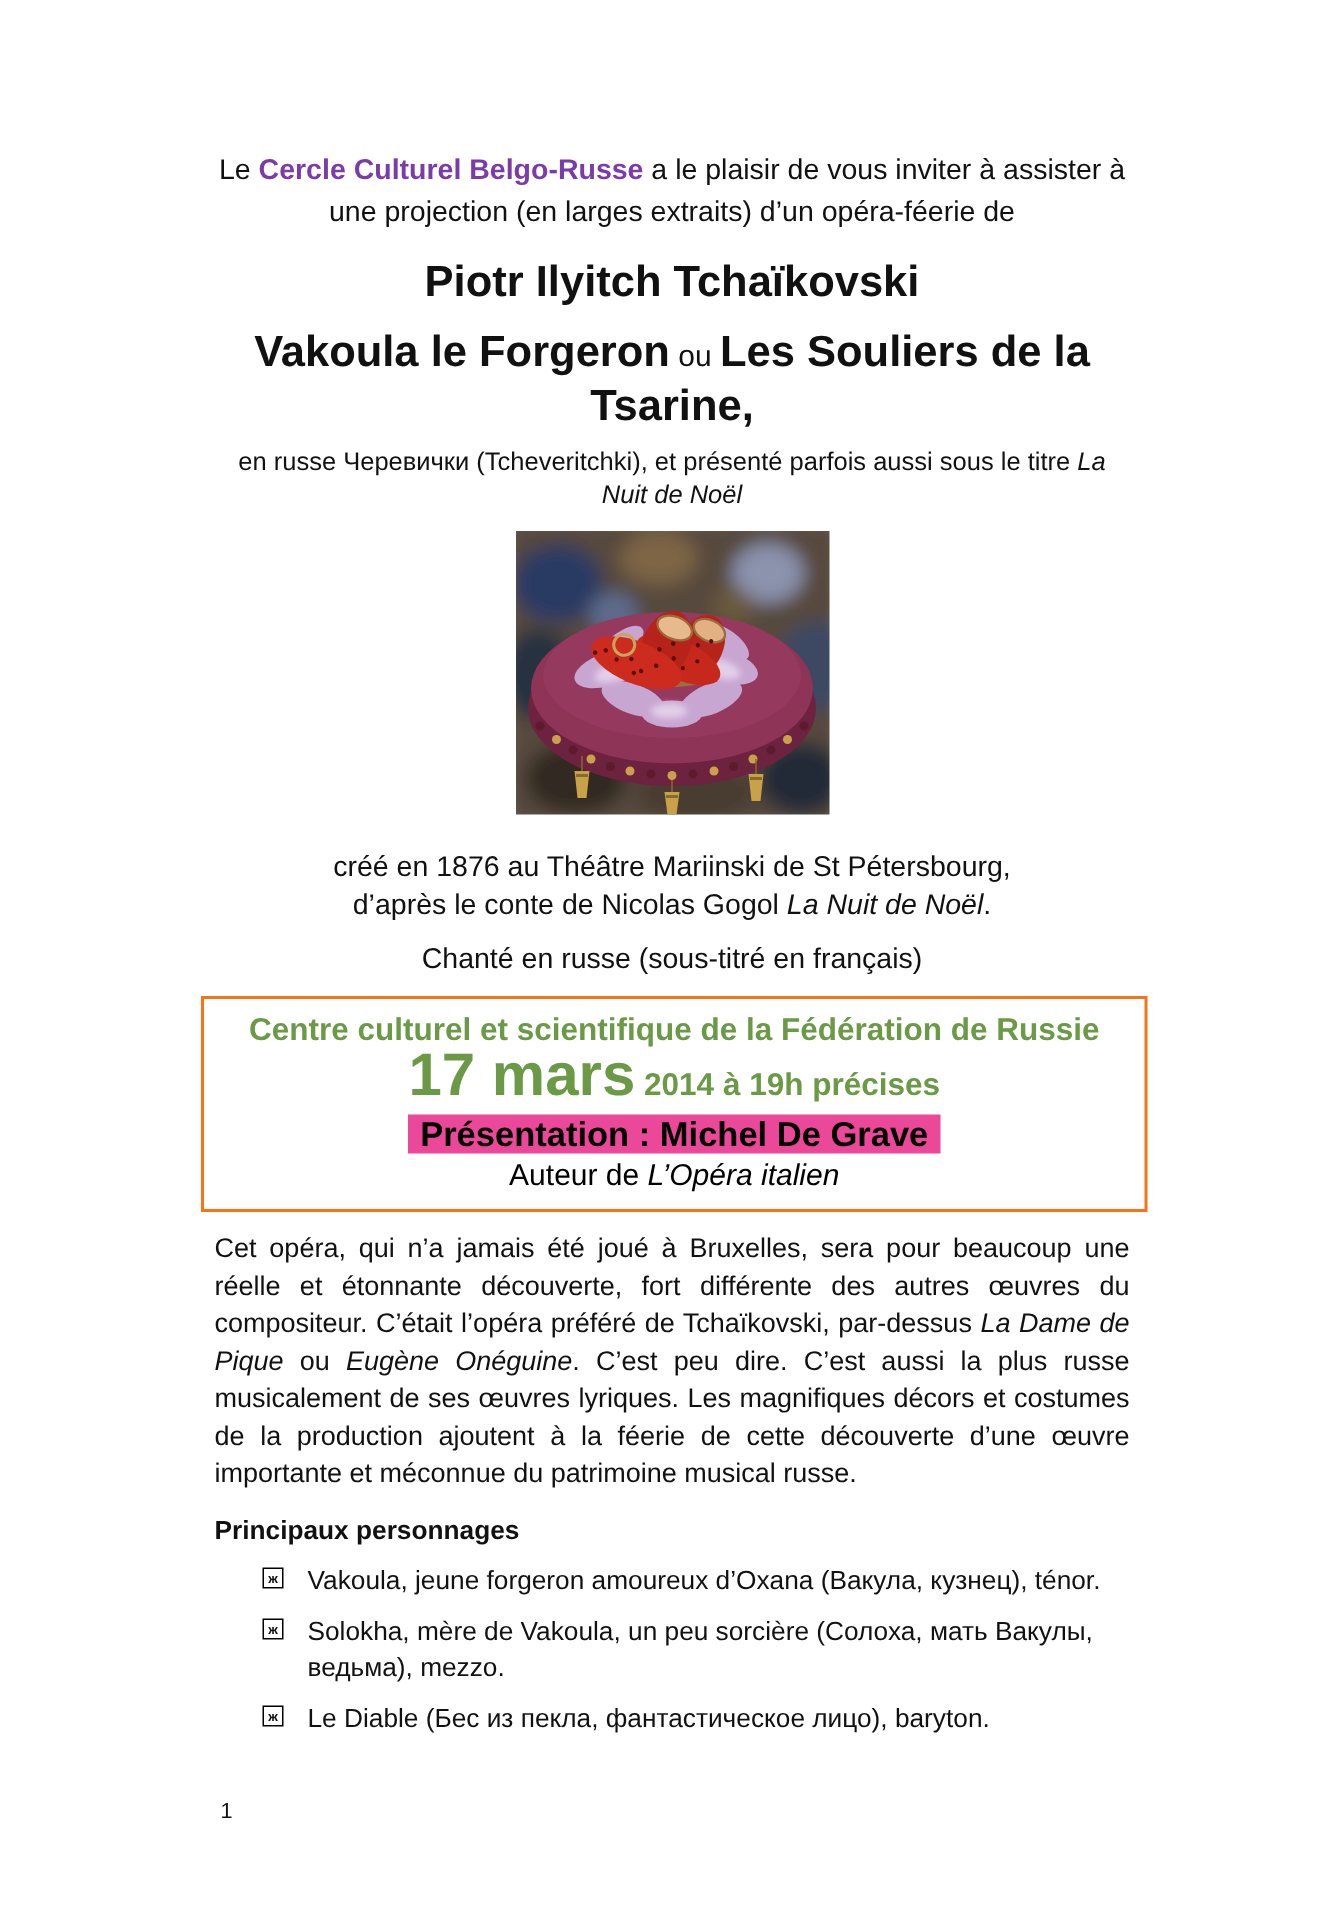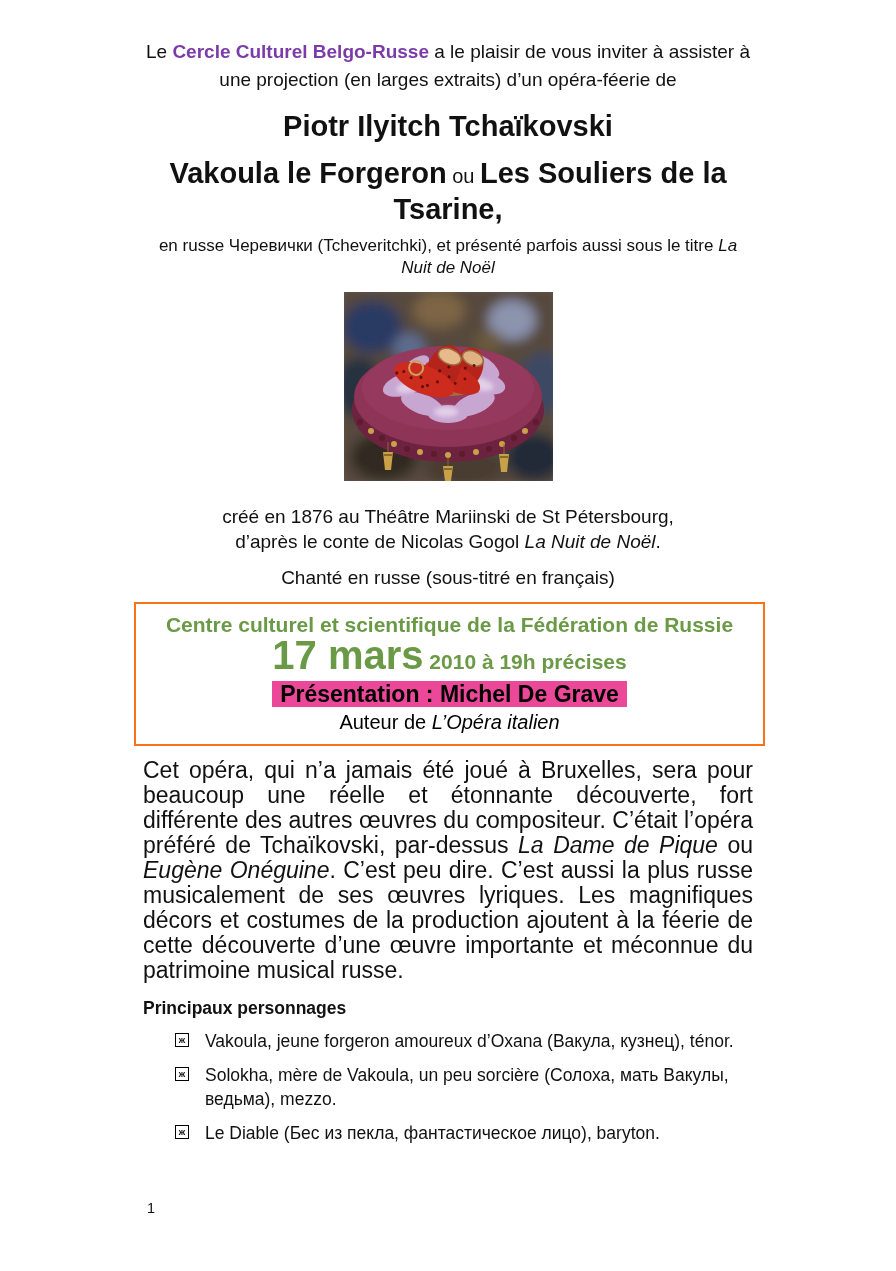--- a/index.html
+++ b/index.html
@@ -6,21 +6,21 @@
   html, body { background: #ffffff; }
   body { font-family: "Liberation Sans", sans-serif; color: #111; }
 
   .page {
     position: relative;
     width: 810px;
     height: 1271px;
     margin: 0 auto;
     background: #ffffff;
     overflow: hidden;
-    padding: 38px 100px 0 100px;
+    padding: 100px 100px 0 100px;
   }
 
   
   .intro {
     font-size: 19px;
     line-height: 28px;
     text-align: center;
   }
   .intro .org {
     color: var(--purple, #7b3ba8);
@@ -109,21 +109,21 @@
   }
   .event-box .author {
     font-size: 20px;
     line-height: 26px;
     color: #000;
   }
 
   
   .description {
     margin-top: 12px;
-    font-size: 23px;
+    font-size: 18px;
     line-height: 25px;
     text-align: justify;
   }
 
   
   .characters-heading {
     margin-top: 15px;
     font-size: 17.5px;
     font-weight: bold;
   }
@@ -298,21 +298,21 @@
       <rect x="156" y="164" width="8" height="2"></rect>
     </g>
   </svg>
 
   <p class="creation"><span>créé en 1876 au Théâtre Mariinski de St Pétersbourg,</span><br><span>d’après le conte de Nicolas Gogol </span><i>La Nuit de Noël</i><span>.</span></p>
 
   <p class="language-note">Chanté en russe (sous-titré en français)</p>
 
   <div class="event-box">
     <div class="venue">Centre culturel et scientifique de la Fédération de Russie</div>
-    <div class="date-line"><span class="date-big">17 mars</span><span> 2010 à 19h précises</span></div>
+    <div class="date-line"><span class="date-big">17 mars</span><span> 2014 à 19h précises</span></div>
     <div class="presentation"><span class="hl">Présentation : Michel De Grave</span></div>
     <div class="author"><span>Auteur de </span><i>L’Opéra italien</i></div>
   </div>
 
   <p class="description"><span>Cet opéra, qui n’a jamais été joué à Bruxelles, sera pour beaucoup une réelle et étonnante découverte, fort différente des autres œuvres du compositeur. C’était l’opéra préféré de Tchaïkovski, par-dessus </span><i>La Dame de Pique</i><span> ou </span><i>Eugène Onéguine</i><span>. C’est peu dire. C’est aussi la plus russe musicalement de ses œuvres lyriques. Les magnifiques décors et costumes de la production ajoutent à la féerie de cette découverte d’une œuvre importante et méconnue du patrimoine musical russe.</span></p>
 
   <h3 class="characters-heading">Principaux personnages</h3>
 
   <ul class="characters">
     <li><span class="bullet-box">ж</span><span>Vakoula, jeune forgeron amoureux d’Oxana (Вакула, кузнец), ténor.</span></li>

